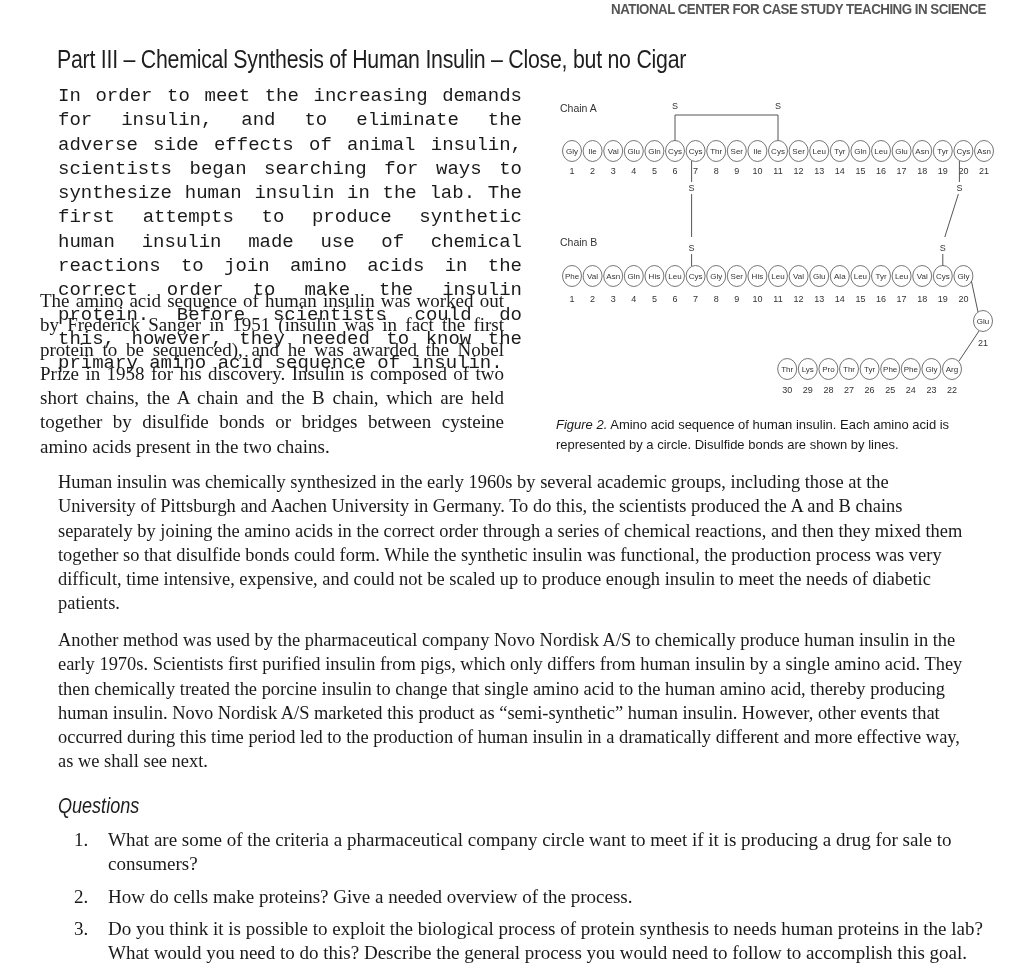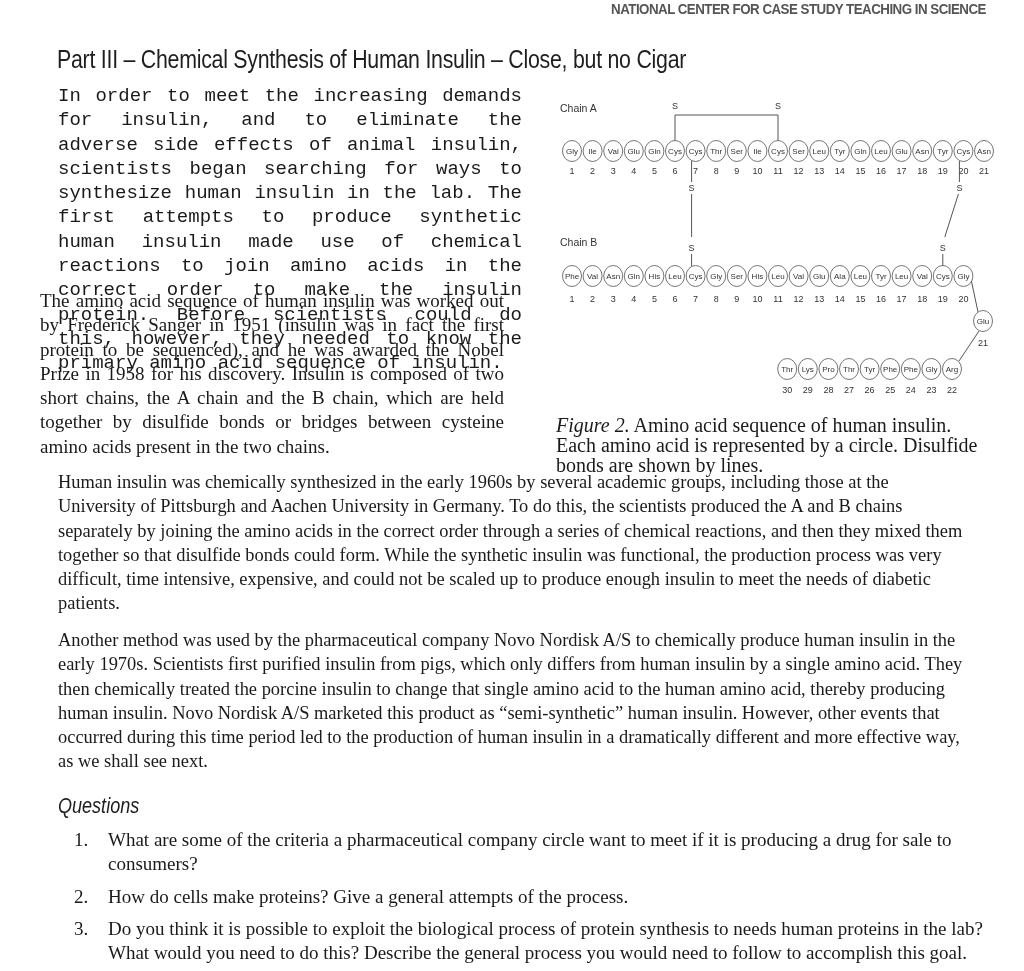--- a/index.html
+++ b/index.html
@@ -27,21 +27,21 @@
     transform: scaleX(0.82); transform-origin: left top;
   }
   .qlist { position: absolute; left: 74px; top: 828px; width: 930px; margin: 0; padding: 0; list-style: none; }
   .qlist li { display: flex; margin-bottom: 8px; }
   .qlist .num { width: 34px; flex: 0 0 34px; }
   .qlist .txt { flex: 1; }
   .figure { position: absolute; left: 548px; top: 95px; width: 440px; height: 315px; margin-left: 7px; }
   .figure svg text { font-family: "Liberation Sans", sans-serif; }
   .caption {
     position: absolute; left: 556px; top: 415px; width: 430px;
-    font-family: Liberation Serif, serif; font-size: 20px; line-height: 20px; color: #1a1a1a;
+    font-family: Liberation Sans, sans-serif; font-size: 13px; line-height: 20px; color: #1a1a1a;
   }
   .caption em { font-style: italic; }
 </style>
 </head>
 <body>
 
 <div class="header">NATIONAL CENTER FOR CASE STUDY TEACHING IN SCIENCE</div>
 
 <div class="title">Part III – Chemical Synthesis of Human Insulin – Close, but no Cigar</div>
 
@@ -336,19 +336,19 @@
 
 <div class="questions-head">Questions</div>
 
 <ol class="qlist serif">
   <li>
     <span class="num">1.</span>
     <span class="txt">What are some of the criteria a pharmaceutical company circle want to meet if it is producing a drug for sale to consumers?</span>
   </li>
   <li>
     <span class="num">2.</span>
-    <span class="txt">How do cells make proteins? Give a general attempts of the process.</span>
+    <span class="txt">How do cells make proteins? Give a needed overview of the process.</span>
   </li>
   <li>
     <span class="num">3.</span>
     <span class="txt">Do you think it is possible to exploit the biological process of protein synthesis to needs human proteins in the lab? What would you need to do this? Describe the general process you would need to follow to accomplish this goal.</span>
   </li>
 </ol>
 
 </body></html>

